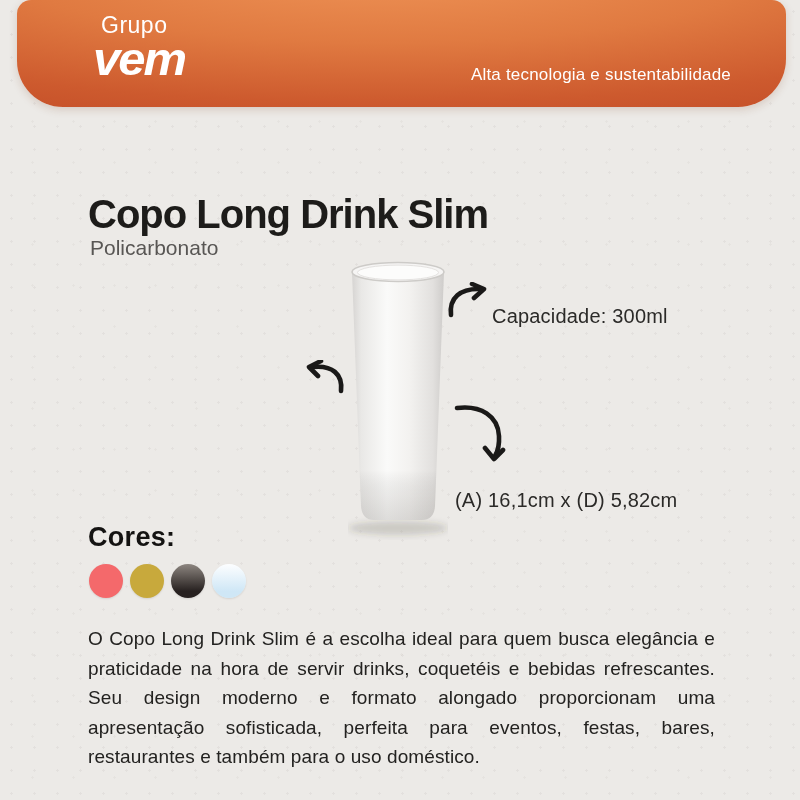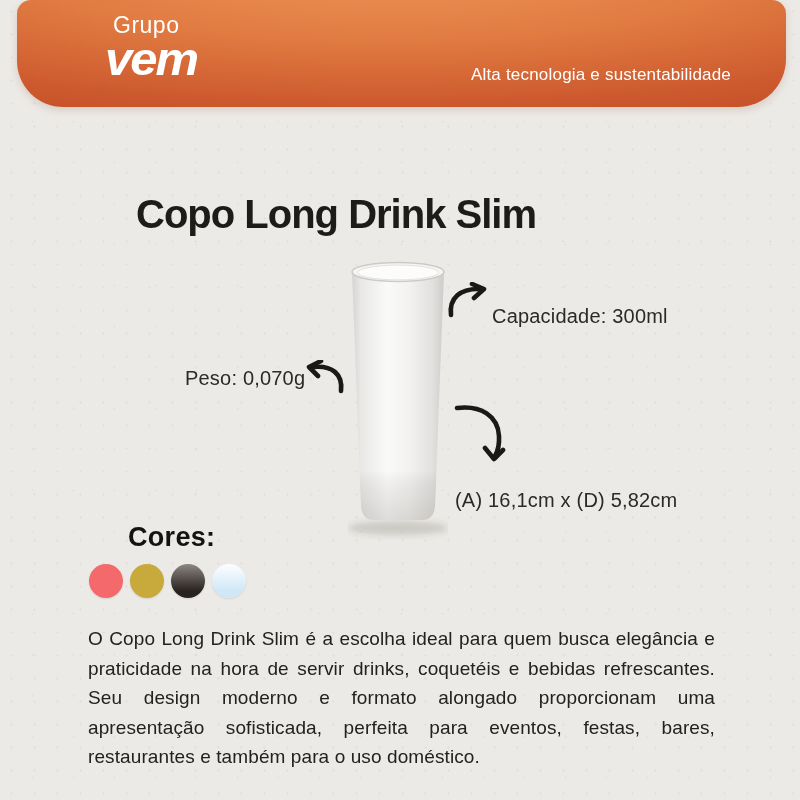--- a/index.html
+++ b/index.html
@@ -25,41 +25,40 @@
   
   .band {
     position: absolute;
     left: 17px; top: 0;
     width: 769px; height: 107px;
     border-radius: 14px 14px 48px 46px;
     background:
       radial-gradient(130% 185% at 48% -30%, #EF9457 0%, #E07A41 38%, #CD5A2E 68%, #BC4423 100%);
     box-shadow: 0 3px 8px rgba(120,60,30,0.18);
   }
-  .logo { position: absolute; left: 88px; top: 12px; color: #FFFFFF; }
+  .logo { position: absolute; left: 76px; top: 12px; color: #FFFFFF; }
   .logo-top {
     font-size: 23px; font-weight: 400; letter-spacing: 0.5px;
     margin-left: 8px;
   }
   .logo-main {
     font-size: 49px; font-weight: 700; font-style: italic;
     letter-spacing: -2px; line-height: 0.82;
     transform: scaleY(0.95);
   }
   .tagline {
     position: absolute; right: 55px; top: 49px;
     color: #FFFFFF; font-size: 17px; font-weight: 400; letter-spacing: 0.2px; margin-top: 16px;
   }
 
   
   .title {
     position: absolute; left: 88px; top: 192px;
     font-size: 40px; font-weight: 700; letter-spacing: -1px;
     color: #1D1C1A;
-    margin-left: 48px;
   }
   .subtitle {
     position: absolute; left: 90px; top: 236px;
     font-size: 21px; font-weight: 400; color: #585document654;
     color: #585654;
   }
 
   
   .cup { position: absolute; left: 348px; top: 256px; width: 100px; height: 284px; }
 
@@ -70,21 +69,21 @@
   .callout-dims     { left: 455px; top: 489px; }
   .arrow { position: absolute; }
   .arrow-capacity { left: 447px; top: 282px; width: 46px; height: 36px; }
   .arrow-weight   { left: 303px; top: 360px; width: 42px; height: 34px; }
   .arrow-dims     { left: 454px; top: 403px; width: 52px; height: 60px; }
   .arrow svg path { stroke: #1A1918; fill: none; stroke-linecap: round; stroke-linejoin: round; }
 
   
   .cores-heading {
     position: absolute; left: 88px; top: 522px;
-    font-size: 27px; font-weight: 700; color: #141312; letter-spacing: 0.3px; margin-left: 40px;
+    font-size: 27px; font-weight: 700; color: #141312; letter-spacing: 0.3px;
   }
   .swatch-row {
     position: absolute; left: 89px; top: 564px;
     display: flex; gap: 7px;
   }
   .swatch {
     width: 34px; height: 34px; border-radius: 50%;
     box-shadow: 0 1px 2px rgba(0,0,0,0.10);
   }
 
@@ -105,20 +104,21 @@
 
   <header class="band">
     <div class="logo">
       <div class="logo-top">Grupo</div>
       <div class="logo-main">vem</div>
     </div>
     <div class="tagline">Alta tecnologia e sustentabilidade</div>
   </header>
 
   <h1 class="title">Copo Long Drink Slim</h1>
+  <div class="subtitle">Policarbonato</div>
 
   <div class="cup">
     <svg width="100" height="284" viewBox="0 0 100 284" xmlns="http://www.w3.org/2000/svg">
       <defs>
         <linearGradient id="bodyGrad" x1="0" y1="0" x2="1" y2="0">
           <stop offset="0" stop-color="#D6D4D2"></stop>
           <stop offset="0.10" stop-color="#E9E8E6"></stop>
           <stop offset="0.38" stop-color="#FAFAF9"></stop>
           <stop offset="0.62" stop-color="#F3F2F0"></stop>
           <stop offset="0.88" stop-color="#E2E0DE"></stop>
@@ -146,21 +146,20 @@
   </div>
 
   <div class="arrow arrow-capacity">
     <svg width="46" height="36" viewBox="0 0 46 36" xmlns="http://www.w3.org/2000/svg">
       <path d="M4,33 C2,16 13,6 34,7" stroke-width="4.6"></path>
       <path d="M25,2 L37,7 L27,16" stroke-width="4.6"></path>
     </svg>
   </div>
   <div class="callout callout-capacity">Capacidade: 300ml</div>
 
-  <div class="callout callout-weight">Peso: 0,070g</div>
   <div class="arrow arrow-weight">
     <svg width="42" height="34" viewBox="0 0 42 34" xmlns="http://www.w3.org/2000/svg">
       <path d="M38,31 C40,14 29,5 10,7" stroke-width="4.6"></path>
       <path d="M18,1 L6,7 L15,16" stroke-width="4.6"></path>
     </svg>
   </div>
 
   <div class="arrow arrow-dims">
     <svg width="52" height="60" viewBox="0 0 52 60" xmlns="http://www.w3.org/2000/svg">
       <path d="M3,5 C27,2 44,13 45,33 C45.5,42 44,48 41,53" stroke-width="4.6"></path>

